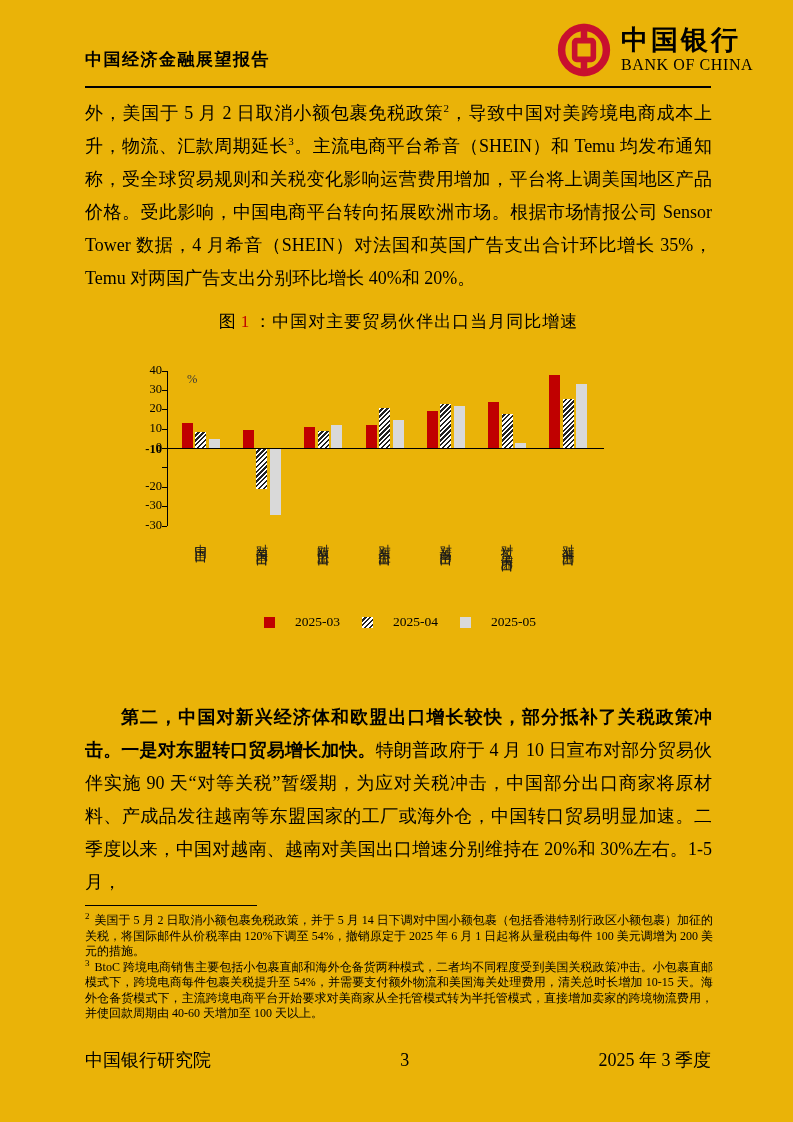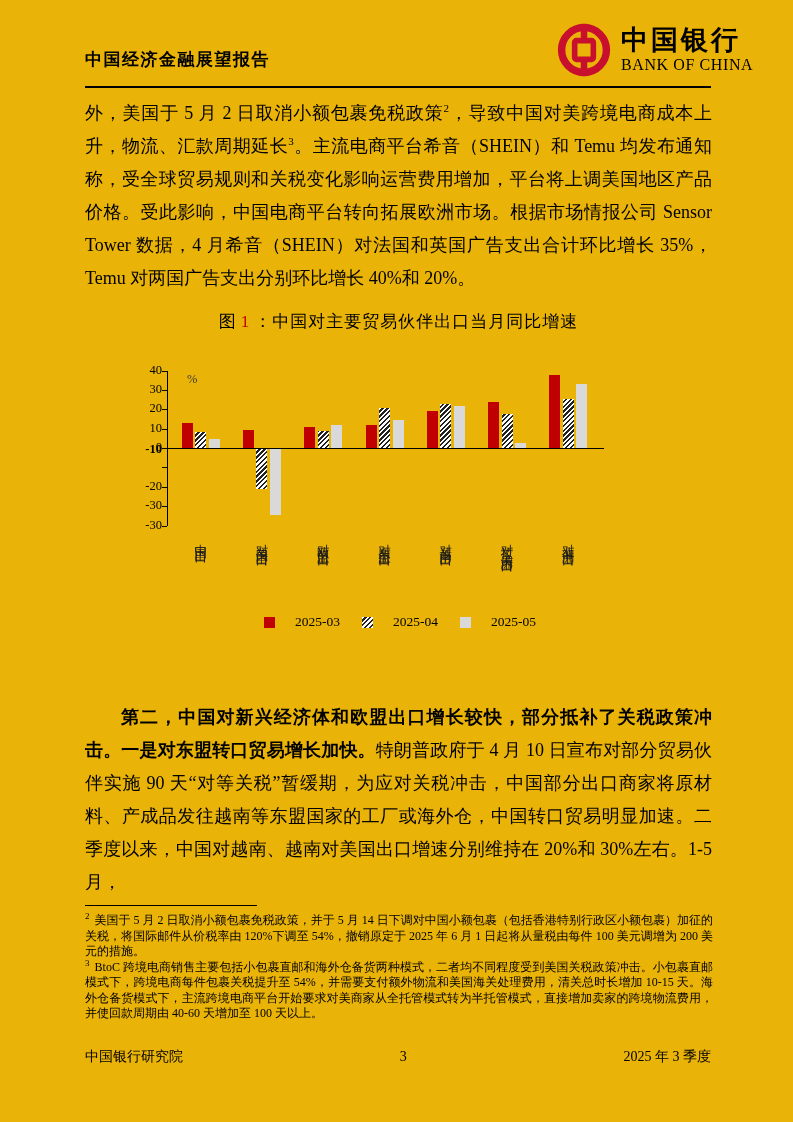--- a/index.html
+++ b/index.html
@@ -47,21 +47,21 @@
   .legend-item{display:flex;align-items:center;gap:20px;font-size:13.5px;}
   .swatch{width:11px;height:11px;display:inline-block;}
   
   .source{position:absolute;left:120px;top:656px;font-size:15.5px;letter-spacing:0.5px;}
   
   .fn-rule{position:absolute;left:85px;top:905px;width:172px;height:1px;background:#000;}
   .footnotes{position:absolute;left:85px;top:913px;width:628px;font-size:12px;line-height:15.5px;text-align:justify;text-justify:inter-character;}
   .footnotes p{margin:0;}
   .footnotes sup{font-size:9px;line-height:0;padding-right:2px;}
   
-  .footer{position:absolute;left:85px;top:1048px;width:626px;display:flex;justify-content:space-between;align-items:baseline;font-size:14px;}
+  .footer{position:absolute;left:85px;top:1048px;width:626px;display:flex;justify-content:space-between;align-items:baseline;font-size:18px;}
 </style>
 </head>
 <body>
 
 <div class="page">
 
   <div class="header-title">中国经济金融展望报告</div>
 
   <div class="logo">
     <span class="emblem">

